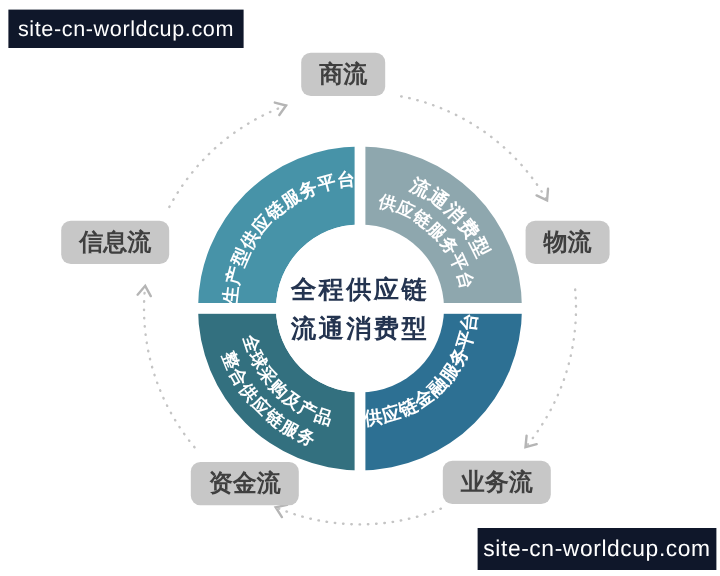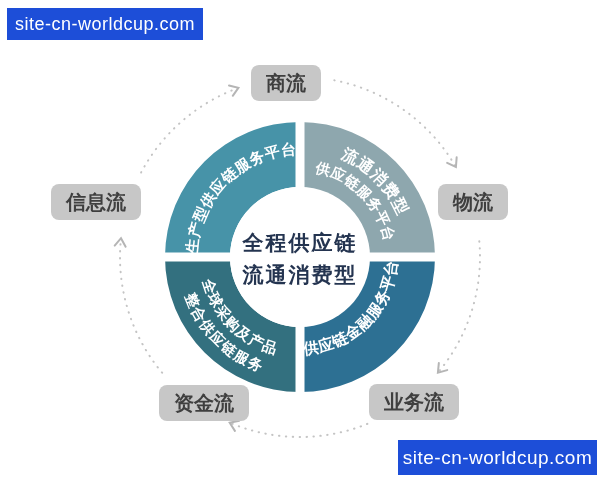--- a/index.html
+++ b/index.html
@@ -6,21 +6,21 @@
   #stage{
     position:relative;width:600px;height:480px;background:#ffffff;overflow:hidden;
     font-family:"Liberation Sans","DejaVu Sans",sans-serif;
   }
   #diagram-svg{position:absolute;left:0;top:0;}
   .curved-label{
     fill:#ffffff;font-weight:bold;
     font-family:"Liberation Sans","DejaVu Sans",sans-serif;
   }
   .watermark{
-    position:absolute;background:#1d4ed8;color:#ffffff;
+    position:absolute;background:#0f172a;color:#ffffff;
     display:flex;align-items:center;justify-content:center;
     font-size:18px;letter-spacing:0.5px;
   }
   .watermark.tl{left:7px;top:8px;width:196px;height:32px;}
   .watermark.br{left:398px;top:440px;width:199px;height:35px;font-size:19px;}
   .pill{
     position:absolute;transform:translate(-50%,-50%);
     background:#c7c7c7;color:#3f3f3f;border-radius:8px;
     padding:8px 15px;font-size:20px;font-weight:600;
     white-space:nowrap;line-height:1;
@@ -91,21 +91,21 @@
         <textPath href="#arcBLb" startOffset="50%">整合供应链服务</textPath>
       </text>
     </g>
   </svg>
 
   <div class="center-title">
     <div>全程供应链</div>
     <div>流通消费型</div>
   </div>
 
-  <div class="pill" style="left:286px;top:83px;text-align:right;">商流</div>
+  <div class="pill" style="left:286px;top:62px;text-align:right;">商流</div>
   <div class="pill" style="left:414px;top:402px;">业务流</div>
   <div class="pill" style="left:473px;top:202px;">物流</div>
   <div class="pill" style="left:180px;top:403px;margin-left:24px;">资金流</div>
   <div class="pill" style="left:96px;top:202px;">信息流</div>
 
   <div class="watermark tl">site-cn-worldcup.com</div>
   <div class="watermark br">site-cn-worldcup.com</div>
 
 </div>
 

